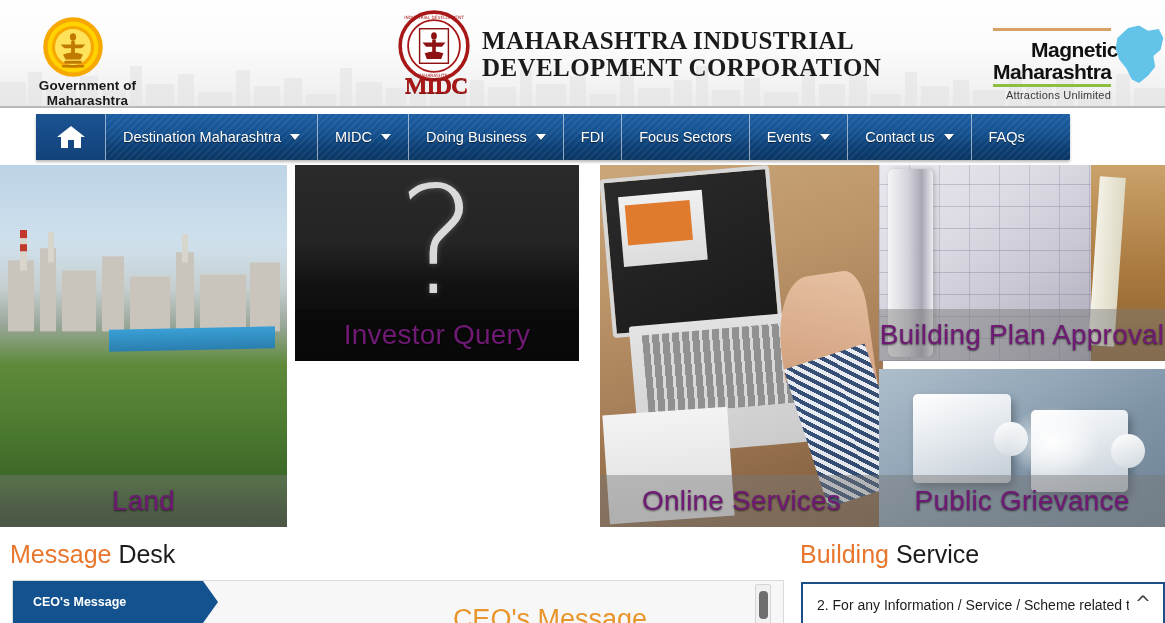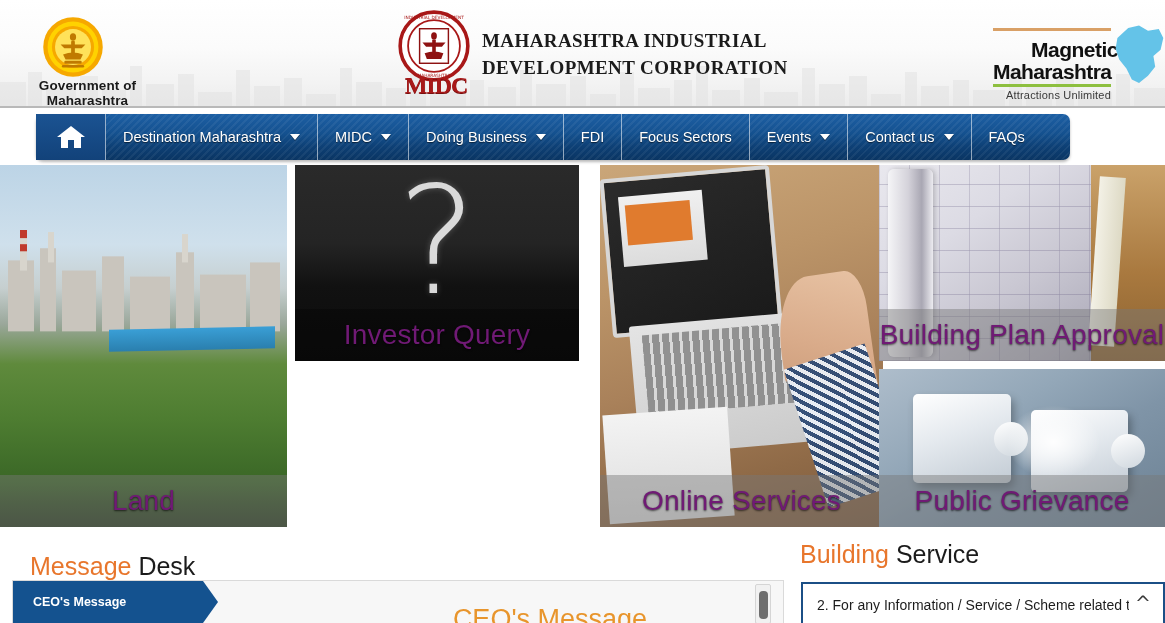--- a/index.html
+++ b/index.html
@@ -35,21 +35,21 @@
     position: absolute; left: 396px; top: 72px; width: 80px;
     text-align: center;
     font-family: "Liberation Serif", serif;
     font-size: 24px; font-weight: bold;
     color: #a81818; letter-spacing: -1px;
     text-shadow: 0 1px 0 #7a0d0d;
   }
   .midc-title {
     position: absolute; left: 482px; top: 27px;
     font-family: "Liberation Serif", serif;
-    font-size: 19px; line-height: 27px; font-weight: bold;
+    font-size: 25px; line-height: 27px; font-weight: bold;
     color: #1b1b1b; letter-spacing: .4px;
   }
 
   .mag-box { position: absolute; left: 993px; top: 28px; width: 125px; }
   .mag-rule-top { width: 118px; height: 3px; background: #d9a066; }
   .mag-m1 { font-size: 21px; font-weight: bold; color: #111; line-height: 22px; letter-spacing: -.5px; margin-top: 8px; text-align: right; }
   .mag-m2 { font-size: 21px; font-weight: bold; color: #111; line-height: 22px; letter-spacing: -.6px; }
   .mag-rule-bot { width: 118px; height: 3px; background: #8dbf3f; margin-top: 1px; }
   .mag-sub { font-size: 11px; color: #3a3a3a; text-align: right; width: 118px; margin-top: 2px; letter-spacing: .2px; }
   .mag-map { position: absolute; left: 1112px; top: 20px; width: 54px; height: 72px; }
@@ -57,21 +57,21 @@
   
   .navwrap { position: relative; width: 1165px; height: 57px; background: #fff; }
   .nav {
     position: absolute; left: 36px; top: 6px;
     height: 46px; width: 1034px;
     display: flex; align-items: stretch;
     background:
       repeating-linear-gradient(-45deg, rgba(255,255,255,.055) 0 2px, rgba(0,0,0,0) 2px 5px),
       linear-gradient(180deg, #1d5fa4 0%, #14518f 42%, #0d3f74 72%, #0a3563 100%);
     box-shadow: 0 2px 3px rgba(0,0,0,.28);
-    border-radius: 7px;
+    border-radius: 1px;
   }
   .nav-home {
     width: 70px;
     background: linear-gradient(180deg, #1b5392 0%, #12427a 100%);
     display: flex; align-items: center; justify-content: center;
     border-right: 1px solid rgba(255,255,255,.55);
     cursor: pointer;
   }
   .nav-item {
     display: flex; align-items: center; justify-content: center; gap: 9px;
@@ -446,21 +446,21 @@
       <div class="puz puz1"></div>
       <div class="puz puz2"></div>
       <div class="glow"></div>
     </div>
     <div class="cap">Public Grievance</div>
   </div>
 </div>
 
 <div class="bottom">
 
-  <div class="sec-title" style="left:10px; top:22px;margin-left:20px;">
+  <div class="sec-title" style="left:10px; top:10px;">
     <span class="hl">Message</span><span> Desk</span>
   </div>
 
   <div class="msg-panel"></div>
   <div class="ceo-tab">
     <span>CEO's Message</span>
   </div>
   <div class="ceo-tab-arrow"></div>
   <div class="ceo-heading">CEO's Message</div>
   <div class="msg-scroll-track">

